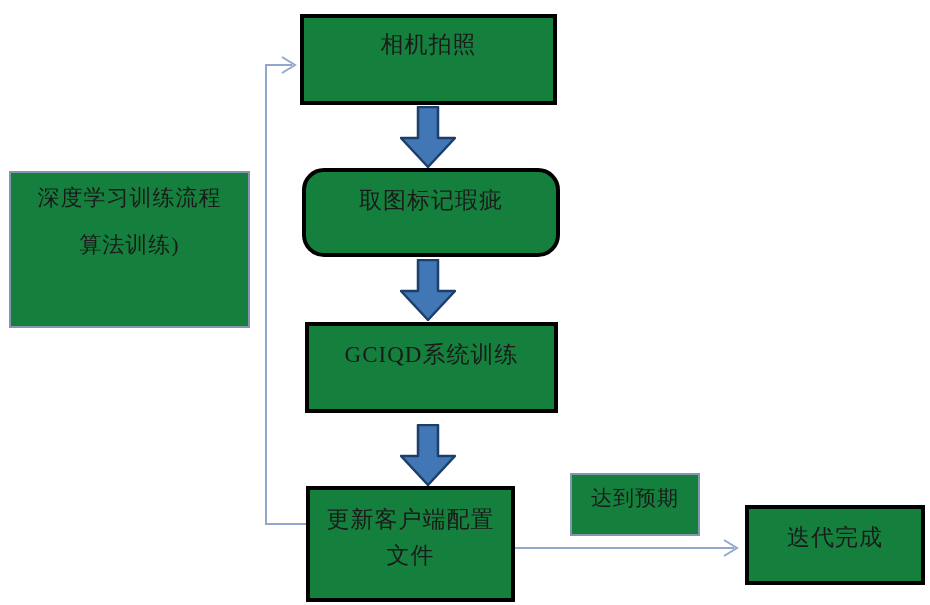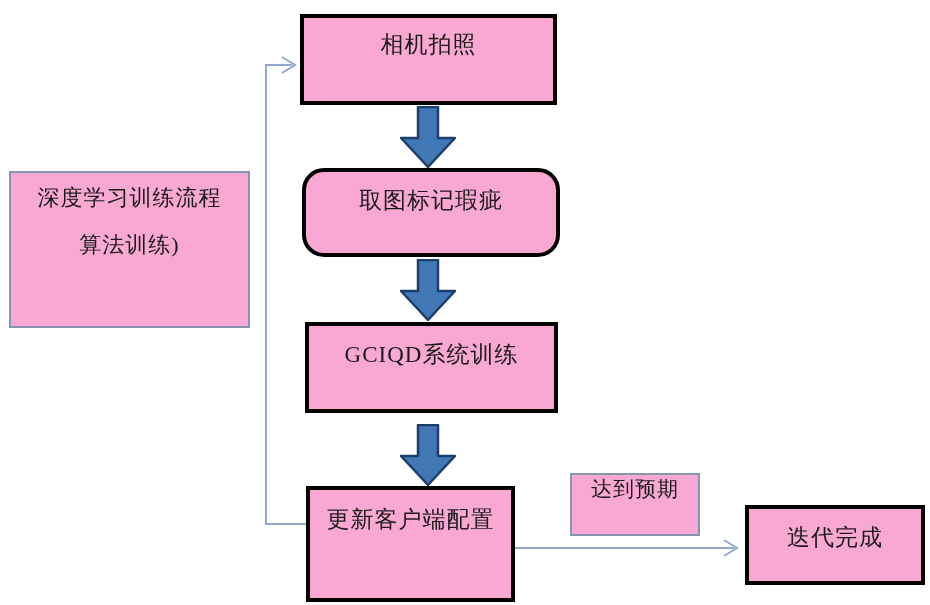--- a/index.html
+++ b/index.html
@@ -13,41 +13,41 @@
     width: 930px; height: 605px;
     background: #ffffff;
   }
   .connector-layer {
     position: absolute; left: 0; top: 0;
     width: 930px; height: 605px;
     z-index: 1;
   }
   .box {
     position: absolute;
-    background: #f9a8d4;
+    background: #15803d;
     text-align: center;
     color: #1a1a1a;
     z-index: 2;
     letter-spacing: 1px;
   }
   .black-box {
     border: 4px solid #000000;
     font-size: 23px;
   }
   .note-box {
     border: 2px solid #8495af;
     font-size: 22px;
   }
   .box-camera    { left: 300px; top: 14px;  width: 257px; height: 91px;  padding-top: 11px; }
   .box-mark      { left: 302px; top: 168px; width: 258px; height: 89px;  padding-top: 13px; border-radius: 22px; }
   .box-gciqd     { left: 305px; top: 322px; width: 253px; height: 91px;  padding-top: 13px; font-family: Liberation Serif, serif; }
   .box-update    { left: 306px; top: 486px; width: 209px; height: 116px; padding-top: 12px; line-height: 1.55; }
   .box-iteration { left: 745px; top: 505px; width: 180px; height: 80px;  padding-top: 13px; font-family: Liberation Serif, serif; }
   .box-note      { left: 9px;   top: 171px; width: 241px; height: 157px; padding-top: 9px; line-height: 1.45; }
-  .box-expect    { left: 570px; top: 473px; width: 130px; height: 63px;  font-size: 21px; }
+  .box-expect    { left: 570px; top: 473px; width: 130px; height: 63px;  padding-top: 9px; font-size: 21px; }
   .note-gap { margin-bottom: 15px; }
   .block-arrow {
     position: absolute;
     z-index: 2;
   }
   .arrow-a { left: 400px; top: 106px; }
   .arrow-b { left: 400px; top: 259px; }
   .arrow-c { left: 400px; top: 424px; }
 </style>
 </head>
@@ -80,20 +80,21 @@
   <div class="box black-box box-mark">
     <span>取图标记瑕疵</span>
   </div>
 
   <div class="box black-box box-gciqd">
     <span>GCIQD系统训练</span>
   </div>
 
   <div class="box black-box box-update">
     <div>更新客户端配置</div>
+    <div>文件</div>
   </div>
 
   <div class="box note-box box-expect">
     <span>达到预期</span>
   </div>
 
   <div class="box black-box box-iteration">
     <span>迭代完成</span>
   </div>
 

